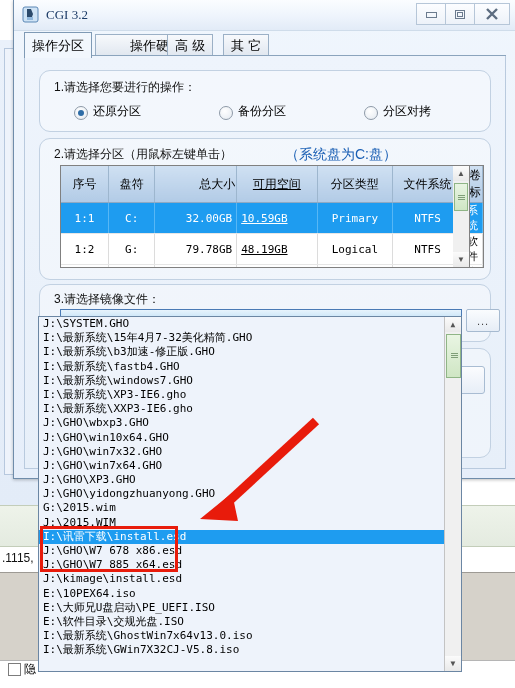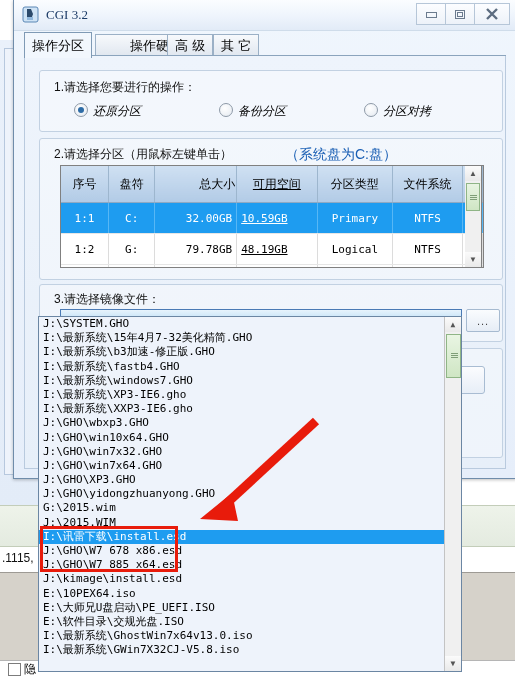--- a/index.html
+++ b/index.html
@@ -83,27 +83,26 @@
   }
   #tab-underline{position:absolute;left:10px;top:55px;width:482px;height:1px;background:#8ba4bd;}
 
   
   #content-panel{
     position:absolute;left:10px;top:56px;width:480px;height:412px;
     background:linear-gradient(180deg,#eef4fc,#e7eff9);
     border:1px solid #b9cade;border-top:none;
   }
   .group{
-    position:absolute;border:1px solid #c2d1e2;border-radius:3px;
+    position:absolute;border:1px solid #c2d1e2;border-radius:11px;
     background:rgba(255,255,255,.32);
-    padding-left:12px;
   }
   .group-label{position:absolute;font-size:12px;color:#111;}
   .radio-row{position:absolute;display:flex;}
-  .radio{display:flex;align-items:flex-start;font-size:12px;font-style:italic;}
+  .radio{display:flex;align-items:flex-end;font-size:12px;}
   .radio .dot{
     width:12px;height:12px;border-radius:50%;
     border:1px solid #8e9aa8;background:radial-gradient(circle at 40% 35%,#ffffff,#e3e9f0);
     margin-right:5px;position:relative;
   }
   .radio.checked .dot:after{
     content:"";position:absolute;left:3px;top:3px;width:6px;height:6px;border-radius:50%;
     background:#2e6ca6;
   }
   .hint{position:absolute;font-size:14px;color:#1a5fb4;}
@@ -253,21 +252,21 @@
           <path d="M2 1 L12 11 M12 1 L2 11" stroke="#5d6d80" stroke-width="2.4" fill="none"></path>
         </svg>
       </div>
     </div>
   </div>
 
   <div id="tab-strip">
     <div class="tab active" style="left:0;">操作分区</div>
     <div class="tab" style="left:71px;padding-left:34px;">操作硬盘</div>
     <div class="tab" style="left:143px;">高 级</div>
-    <div class="tab" style="left:189px;">其 它</div>
+    <div class="tab" style="left:199px;">其 它</div>
   </div>
   <div id="tab-underline"></div>
 
   <div id="content-panel">
 
     <div class="group" style="left:14px;top:14px;width:450px;height:60px;">
       <span class="group-label" style="left:14px;top:8px;">1.请选择您要进行的操作：</span>
       <div class="radio-row" style="left:34px;top:32px;width:400px;justify-content:flex-start;">
         <label class="radio checked" style="width:145px;">
           <span class="dot"></span>

